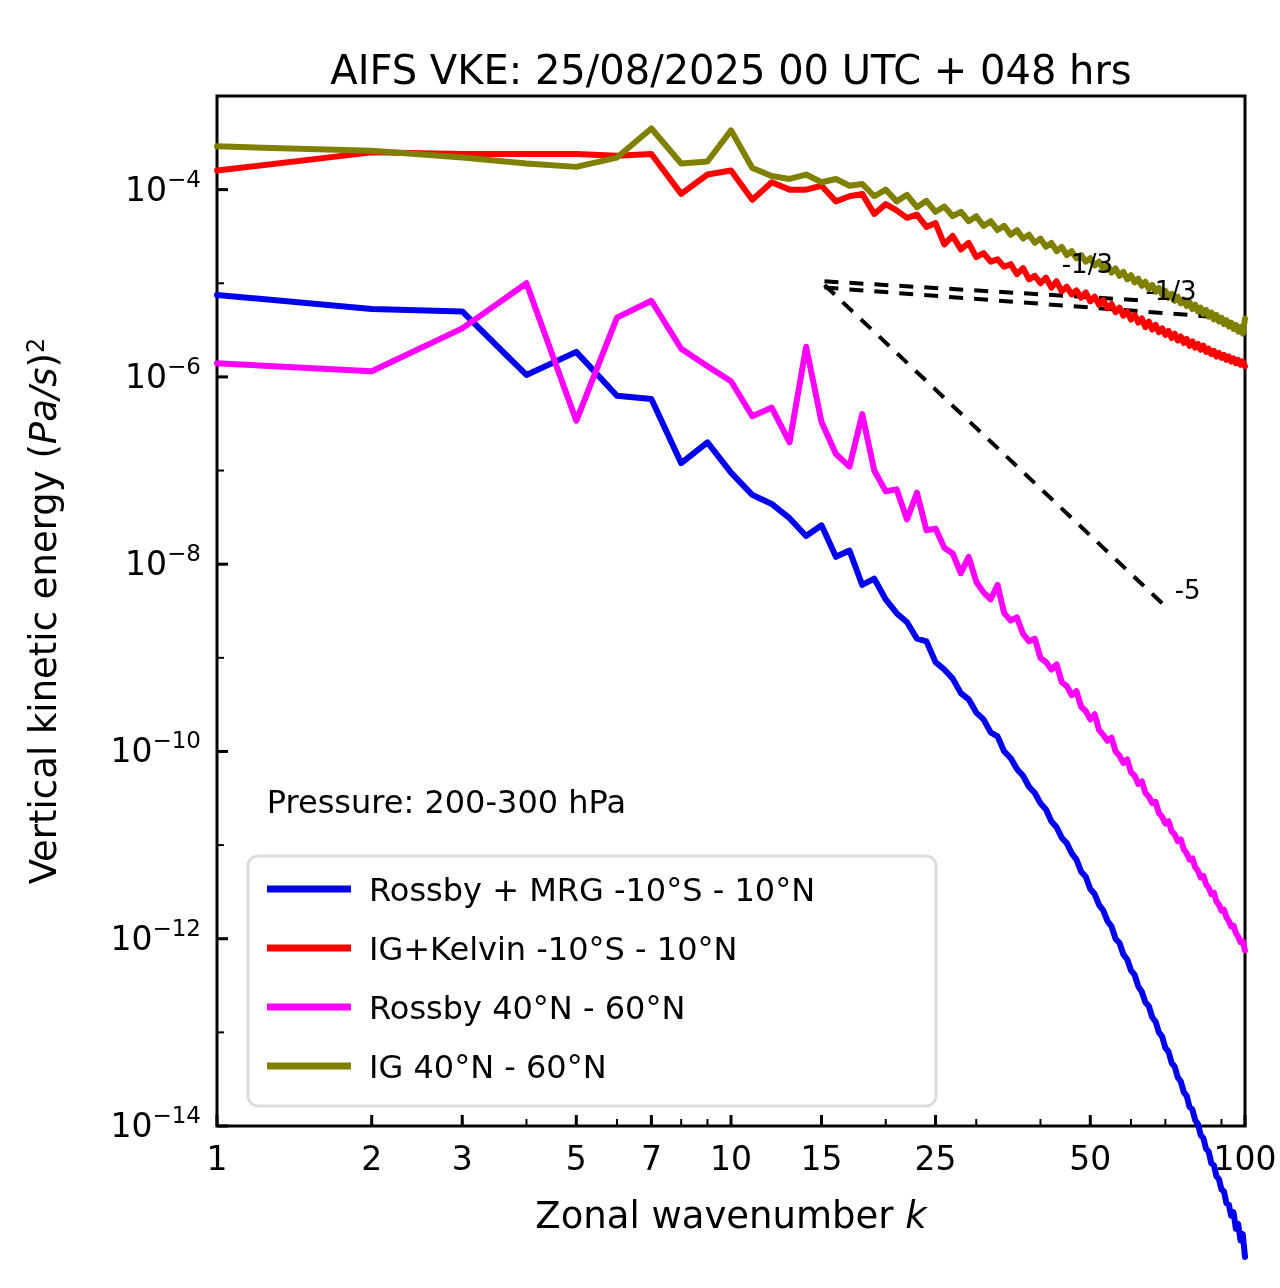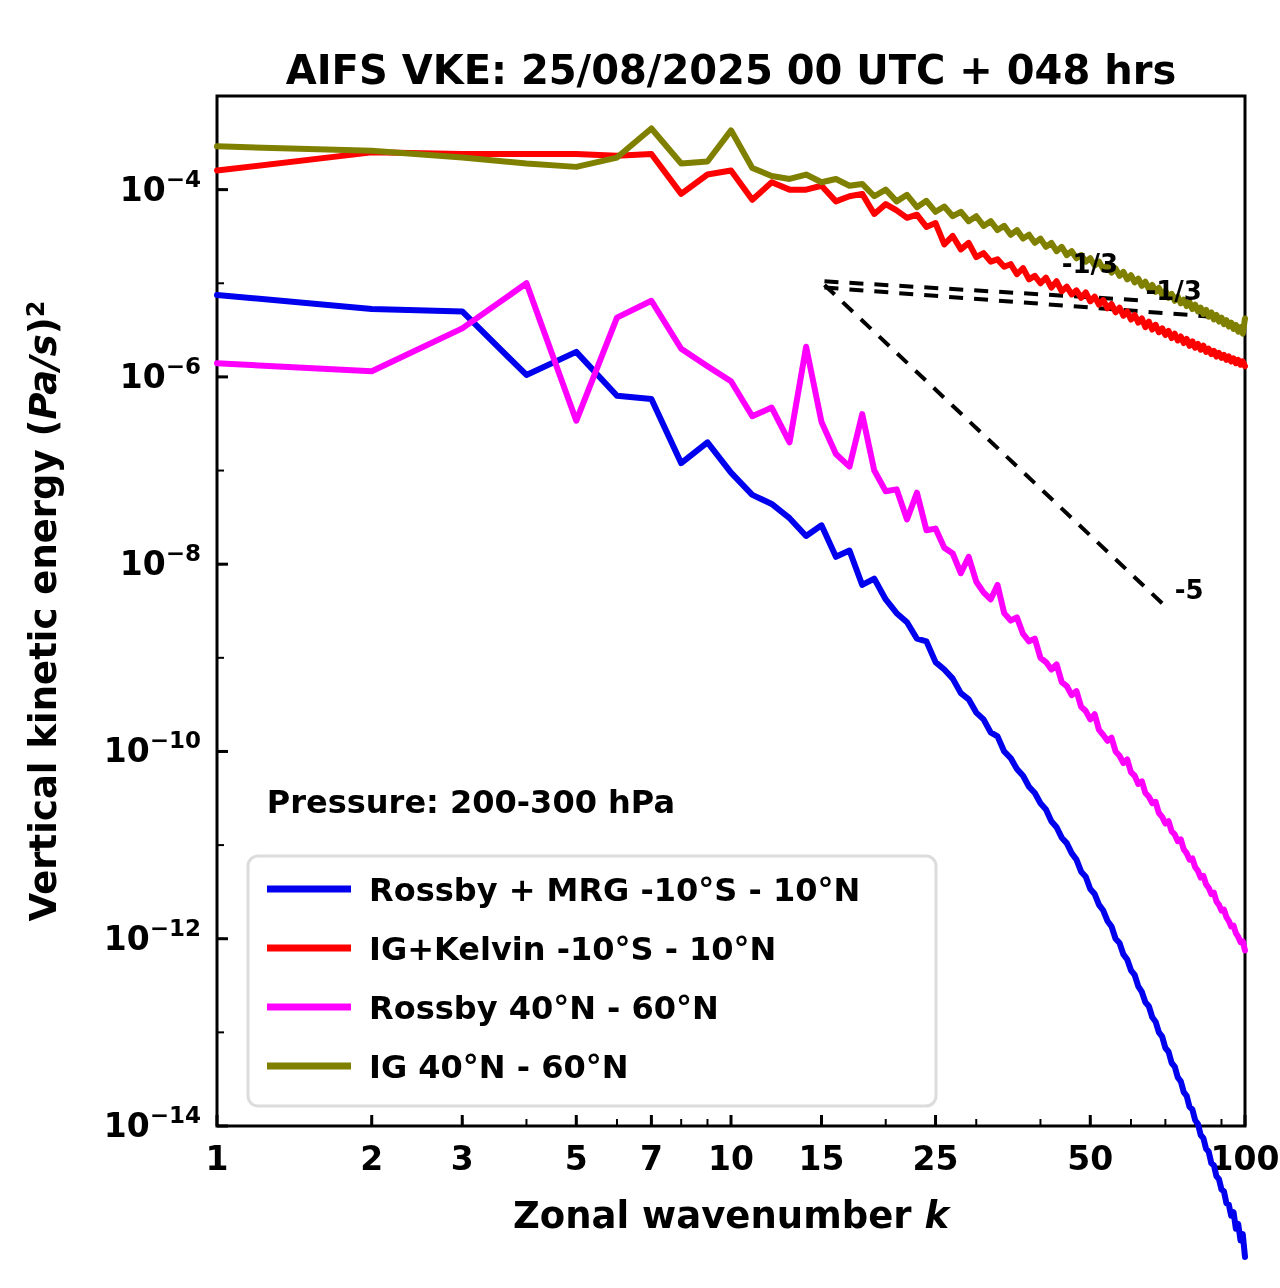--- a/index.html
+++ b/index.html
@@ -1,18 +1,18 @@
 <!DOCTYPE html>
 <html><head>
 <meta charset="utf-8">
 <style>
   html,body{margin:0;padding:0;background:#ffffff;}
   body{width:1280px;height:1288px;overflow:hidden;
        font-family:"DejaVu Sans","Liberation Sans",sans-serif;}
-  #figure{position:relative;width:1280px;height:1288px;font-weight:bold;}
+  #figure{position:relative;width:1280px;height:1288px;}
   svg{display:block;}
   .ttl{font-size:40px;fill:#000;}
   .ticklbl{font-size:33px;fill:#000;}
   .axlbl{font-size:37px;fill:#000;}
   .annot{font-size:32px;fill:#000;}
   .slopelbl{font-size:26px;fill:#000;}
   .leglbl{font-size:32px;fill:#000;}
 </style>
 </head>
 <body>

